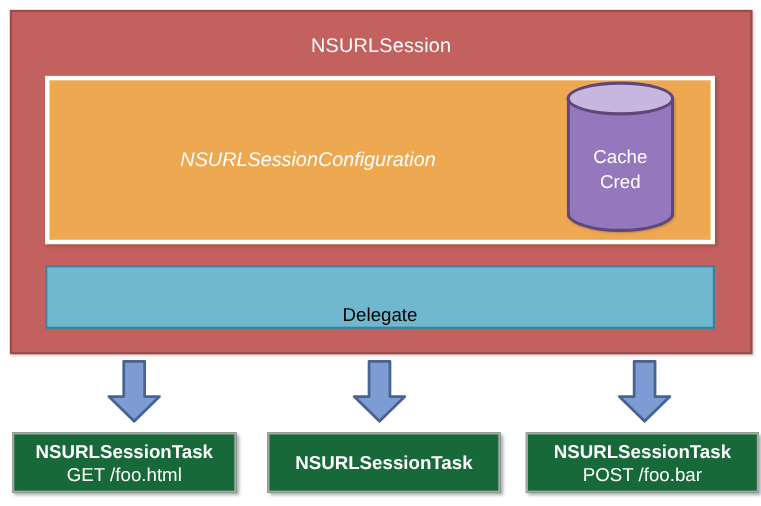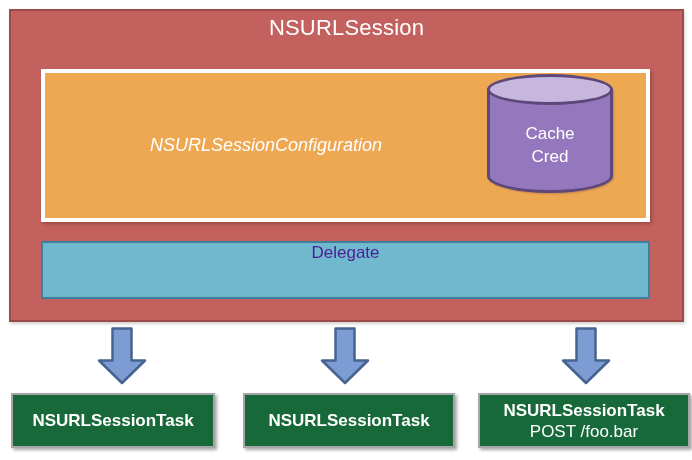--- a/index.html
+++ b/index.html
@@ -17,24 +17,24 @@
     position: absolute;
     left: 9px; top: 9px;
     width: 675px; height: 313px;
     background: var(--session-fill);
     border: 2px solid var(--session-border);
     box-sizing: border-box;
     box-shadow: 1px 2px 3px rgba(0,0,0,0.18);
   }
   .session-title {
     position: absolute;
-    left: 0; right: 0; top: 4px;
+    left: 0; right: 0; top: 20px;
     text-align: center;
     color: #ffffff;
-    font-size: 22px;
+    font-size: 18px;
     letter-spacing: 0.2px;
   }
 
   
   .config-box {
     position: absolute;
     left: 30px; top: 58px;
     width: 609px; height: 153px;
     background: var(--config-fill);
     border: 4px solid #ffffff;
@@ -50,23 +50,22 @@
     justify-content: center;
     color: #ffffff;
     font-size: 18px;
     font-style: italic;
   }
 
   
   .cylinder {
     position: relative;
     margin-top: 1px;
-    height: 119px;
+    height: 137px;
     flex: none;
-    padding-left: 28px;
   }
   .cyl-1 { width: 98px;  margin-right: 33px; }
   .cyl-2 { width: 102px; margin-right: 41px; }
   .cyl-body {
     position: absolute;
     left: 0; right: 0; top: 15px; bottom: 0;
     background: var(--cylinder-fill);
     border: 3px solid var(--cylinder-border);
     border-top: none;
     border-radius: 0 0 50% 50% / 0 0 17px 17px;
@@ -97,23 +96,23 @@
 
   
   .delegate-box {
     position: absolute;
     left: 30px; top: 230px;
     width: 609px; height: 58px;
     background: var(--delegate-fill);
     border: 2px solid var(--delegate-border);
     box-sizing: border-box;
     display: flex;
-    align-items: flex-start;
+    align-items: flex-end;
     justify-content: center;
-    color: #4c1d95;
+    color: #000000;
     font-size: 17px;
   }
 
   
   .arrow {
     position: absolute;
     top: 327px;
     width: 56px; height: 58px;
   }
   .arrow-1 { left: 94px; }
@@ -174,20 +173,21 @@
   </svg>
   <svg class="arrow arrow-2" viewBox="0 0 56 58">
     <path d="M18.5 1.5 h19 V33.5 H51 L28 56 L5 33.5 h13.5 Z" fill="#7d9cd3" stroke="#47638f" stroke-width="2.5" stroke-linejoin="round"></path>
   </svg>
   <svg class="arrow arrow-3" viewBox="0 0 56 58">
     <path d="M18.5 1.5 h19 V33.5 H51 L28 56 L5 33.5 h13.5 Z" fill="#7d9cd3" stroke="#47638f" stroke-width="2.5" stroke-linejoin="round"></path>
   </svg>
 
   <div class="task-box task-1">
     <div class="task-title">NSURLSessionTask</div>
+    <div class="task-request">GET /foo.html</div>
   </div>
   <div class="task-box task-2">
     <div class="task-title">NSURLSessionTask</div>
   </div>
   <div class="task-box task-3">
     <div class="task-title">NSURLSessionTask</div>
     <div class="task-request">POST /foo.bar</div>
   </div>
 
 </div>

